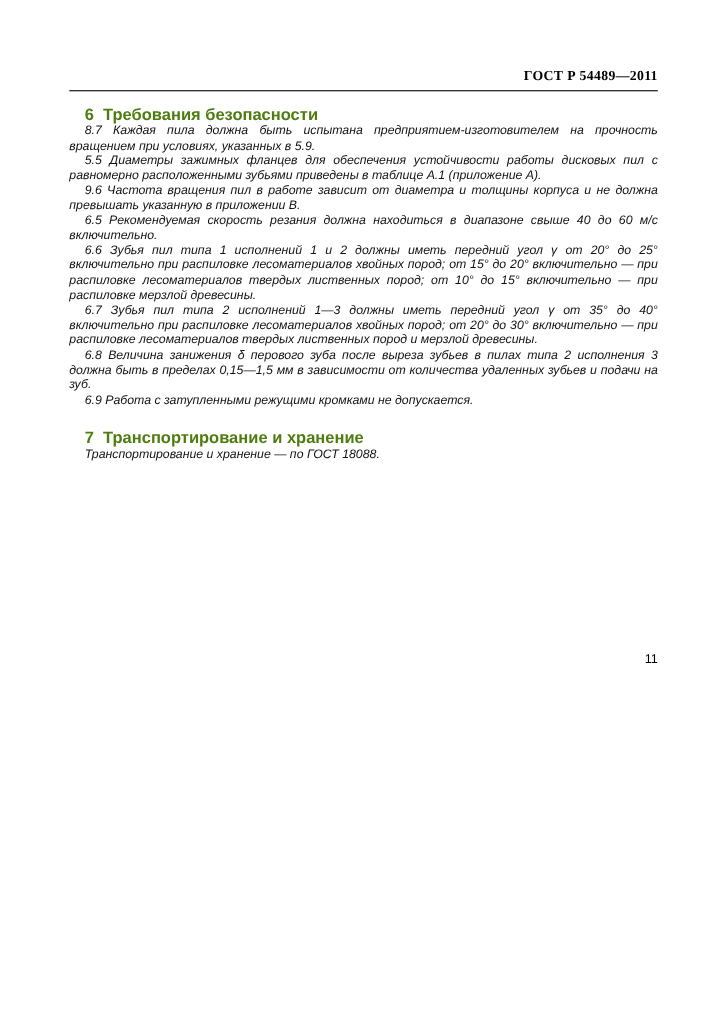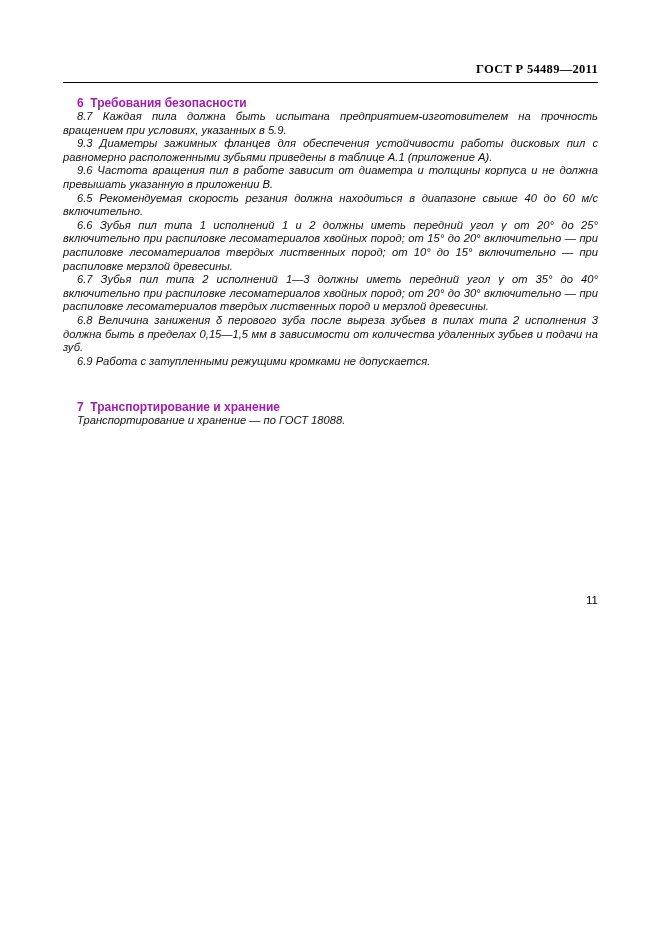--- a/index.html
+++ b/index.html
@@ -44,34 +44,34 @@
   }
   .content {
     position: absolute;
     left: 63px;
     right: 63px;
     top: 96px;
   }
   h2.section-title {
     font-family: "Liberation Sans", sans-serif;
     font-weight: bold;
-    font-size: 12px;
+    font-size: 15px;
     margin: 0;
     padding: 0;
-    color: #a21caf;
+    color: #4d7c0f;
   }
   .section-title-wrap {
     display: block;
     margin-left: 14px;
   }
   .section-6 {
     margin-top: 0;
   }
   .section-7 {
-    margin-top: 32px;
+    margin-top: 19px;
   }
   p.para {
     font-family: "Liberation Sans", sans-serif;
     font-style: italic;
     font-size: 11.2px;
     line-height: 13.6px;
     margin: 0;
     padding: 0;
     text-align: justify;
     text-justify: inter-word;
@@ -106,21 +106,21 @@
   <div class="content">
 
     <div class="section-6">
       <div class="section-title-wrap">
         <h2 class="section-title">
           <span>6</span>&nbsp;&nbsp;<span>Требования безопасности</span>
         </h2>
       </div>
 
       <p class="para first-para">8.7  Каждая пила должна быть испытана предприятием-изготовителем на прочность вращением при условиях, указанных в 5.9.</p>
-      <p class="para">9.3  Диаметры зажимных фланцев для обеспечения устойчивости работы дисковых пил с равномерно расположенными зубьями приведены в таблице А.1 (приложение А).</p>
+      <p class="para">5.5  Диаметры зажимных фланцев для обеспечения устойчивости работы дисковых пил с равномерно расположенными зубьями приведены в таблице А.1 (приложение А).</p>
       <p class="para">9.6  Частота вращения пил в работе зависит от диаметра и толщины корпуса и не должна превышать указанную в приложении В.</p>
       <p class="para">6.5  Рекомендуемая скорость резания должна находиться в диапазоне свыше 40 до 60 м/с включительно.</p>
       <p class="para">6.6  Зубья пил типа 1 исполнений 1 и 2 должны иметь передний угол γ от 20° до 25° включительно при распиловке лесоматериалов хвойных пород; от 15° до 20° включительно — при распиловке лесоматериалов твердых лиственных пород; от 10° до 15° включительно — при распиловке мерзлой древесины.</p>
       <p class="para">6.7  Зубья пил типа 2 исполнений 1—3 должны иметь передний угол γ от 35° до 40° включительно при распиловке лесоматериалов хвойных пород; от 20° до 30° включительно — при распиловке лесоматериалов твердых лиственных пород и мерзлой древесины.</p>
       <p class="para">6.8  Величина занижения δ перового зуба после выреза зубьев в пилах типа 2 исполнения 3 должна быть в пределах 0,15—1,5 мм в зависимости от количества удаленных зубьев и подачи на зуб.</p>
       <p class="para">6.9  Работа с затупленными режущими кромками не допускается.</p>
     </div>
 
     <div class="section-7">
       <div class="section-title-wrap">

